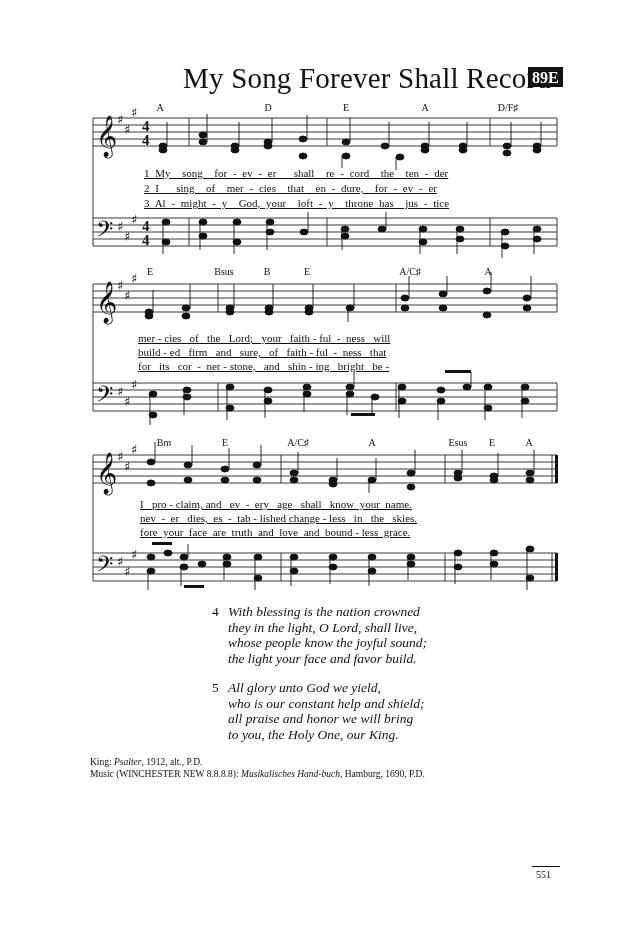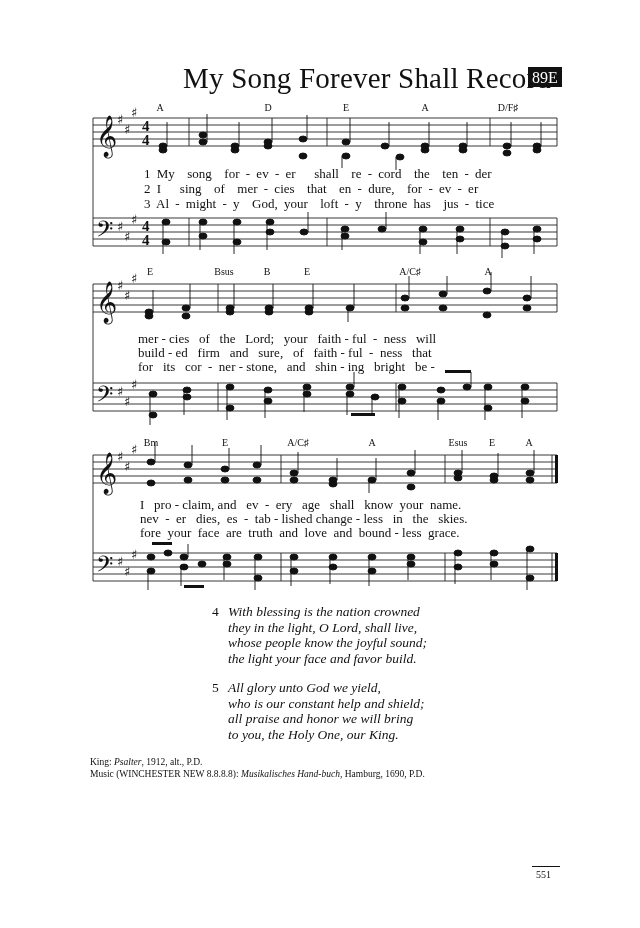--- a/index.html
+++ b/index.html
@@ -1,23 +1,23 @@
 <!DOCTYPE html>
 <html><head>
 <meta charset="utf-8">
 <style>
   html, body { margin:0; padding:0; background:#ffffff; }
   body { width:640px; height:928px; position:relative; overflow:hidden;
          font-family:"Liberation Serif","DejaVu Serif",serif; color:#111; }
   .title { position:absolute; left:183px; top:62px; font-size:29px; letter-spacing:0.2px; white-space:nowrap; }
-  .badge { position:absolute; left:528px; top:67px; background:#111; color:#fff; font-weight:normal;
+  .badge { position:absolute; left:528px; top:67px; background:#111; color:#fff; font-weight:bold;
            font-size:16px; padding:1px 4px 0 4px; line-height:19px; }
   svg.staffsvg { position:absolute; left:0; top:0; }
   .chord { position:absolute; font-size:10px; transform:translateX(-50%); white-space:nowrap; }
-  .lyr { position:absolute; font-size:13px; white-space:nowrap; line-height:15px; }
+  .lyr { position:absolute; font-size:11px; white-space:nowrap; line-height:15px;text-decoration:underline; }
   .stanza { position:absolute; left:212px; font-size:13.5px; line-height:15.5px; }
   .stanza .num { position:absolute; left:0; }
   .stanza .lines { margin-left:16px;font-style:italic; }
   .credits { position:absolute; left:90px; top:756px; font-size:9.5px; line-height:12px; }
   .credits i { font-style:italic; }
   .pagerule { position:absolute; left:532px; top:866px; width:28px; height:1px; background:#111; }
   .pagenum { position:absolute; left:536px; top:869px; font-size:10px; }
 </style>
 </head>
 <body>
@@ -371,21 +371,21 @@
 </div>
 <div>
   <span class="chord" style="left:150px;top:266px">E</span>
   <span class="chord" style="left:224px;top:266px">Bsus</span>
   <span class="chord" style="left:267px;top:266px">B</span>
   <span class="chord" style="left:307px;top:266px">E</span>
   <span class="chord" style="left:410px;top:266px">A/C♯</span>
   <span class="chord" style="left:488px;top:266px">A</span>
 </div>
 <div>
-  <span class="chord" style="left:151px;top:437px">Bm</span>
+  <span class="chord" style="left:164px;top:437px">Bm</span>
   <span class="chord" style="left:225px;top:437px">E</span>
   <span class="chord" style="left:298px;top:437px">A/C♯</span>
   <span class="chord" style="left:372px;top:437px">A</span>
   <span class="chord" style="left:458px;top:437px">Esus</span>
   <span class="chord" style="left:492px;top:437px">E</span>
   <span class="chord" style="left:529px;top:437px">A</span>
 </div>
 
 <div>
   <div class="lyr" style="left:144px;top:166px;white-space:pre;word-spacing:3px">1 My  song  for - ev - er   shall  re - cord  the  ten - der</div>

